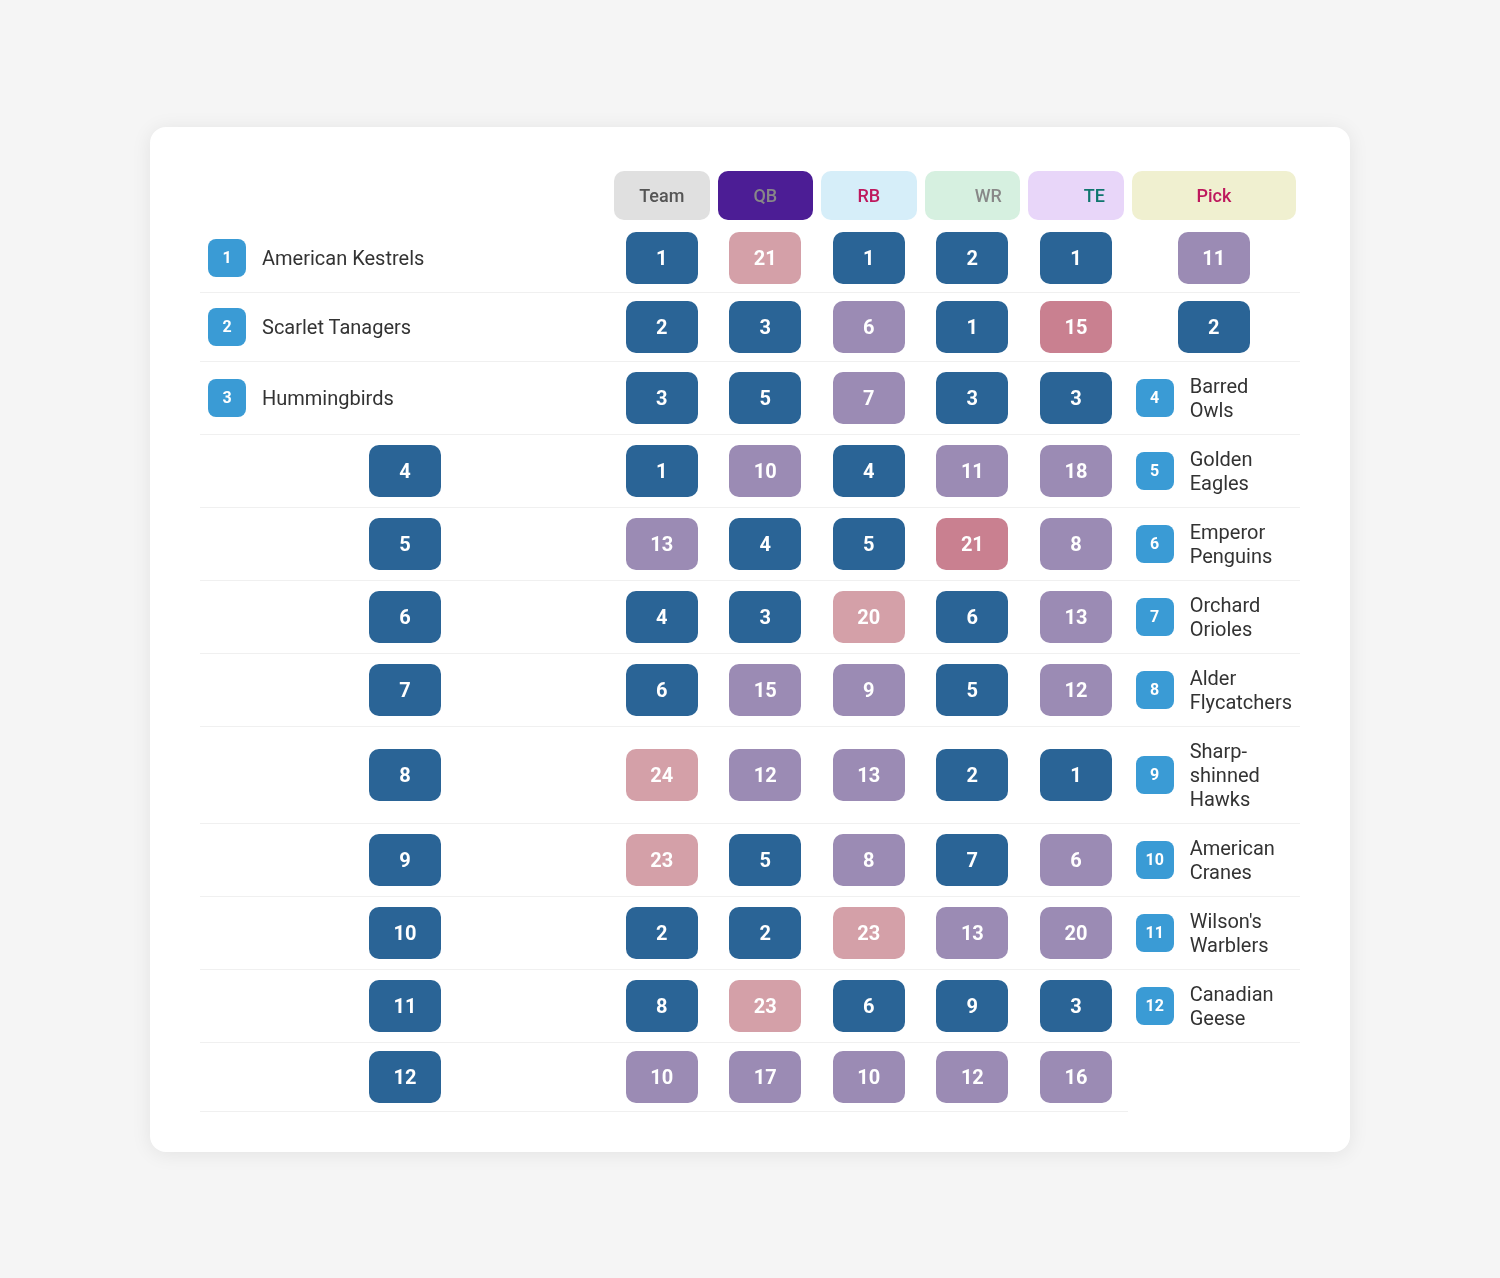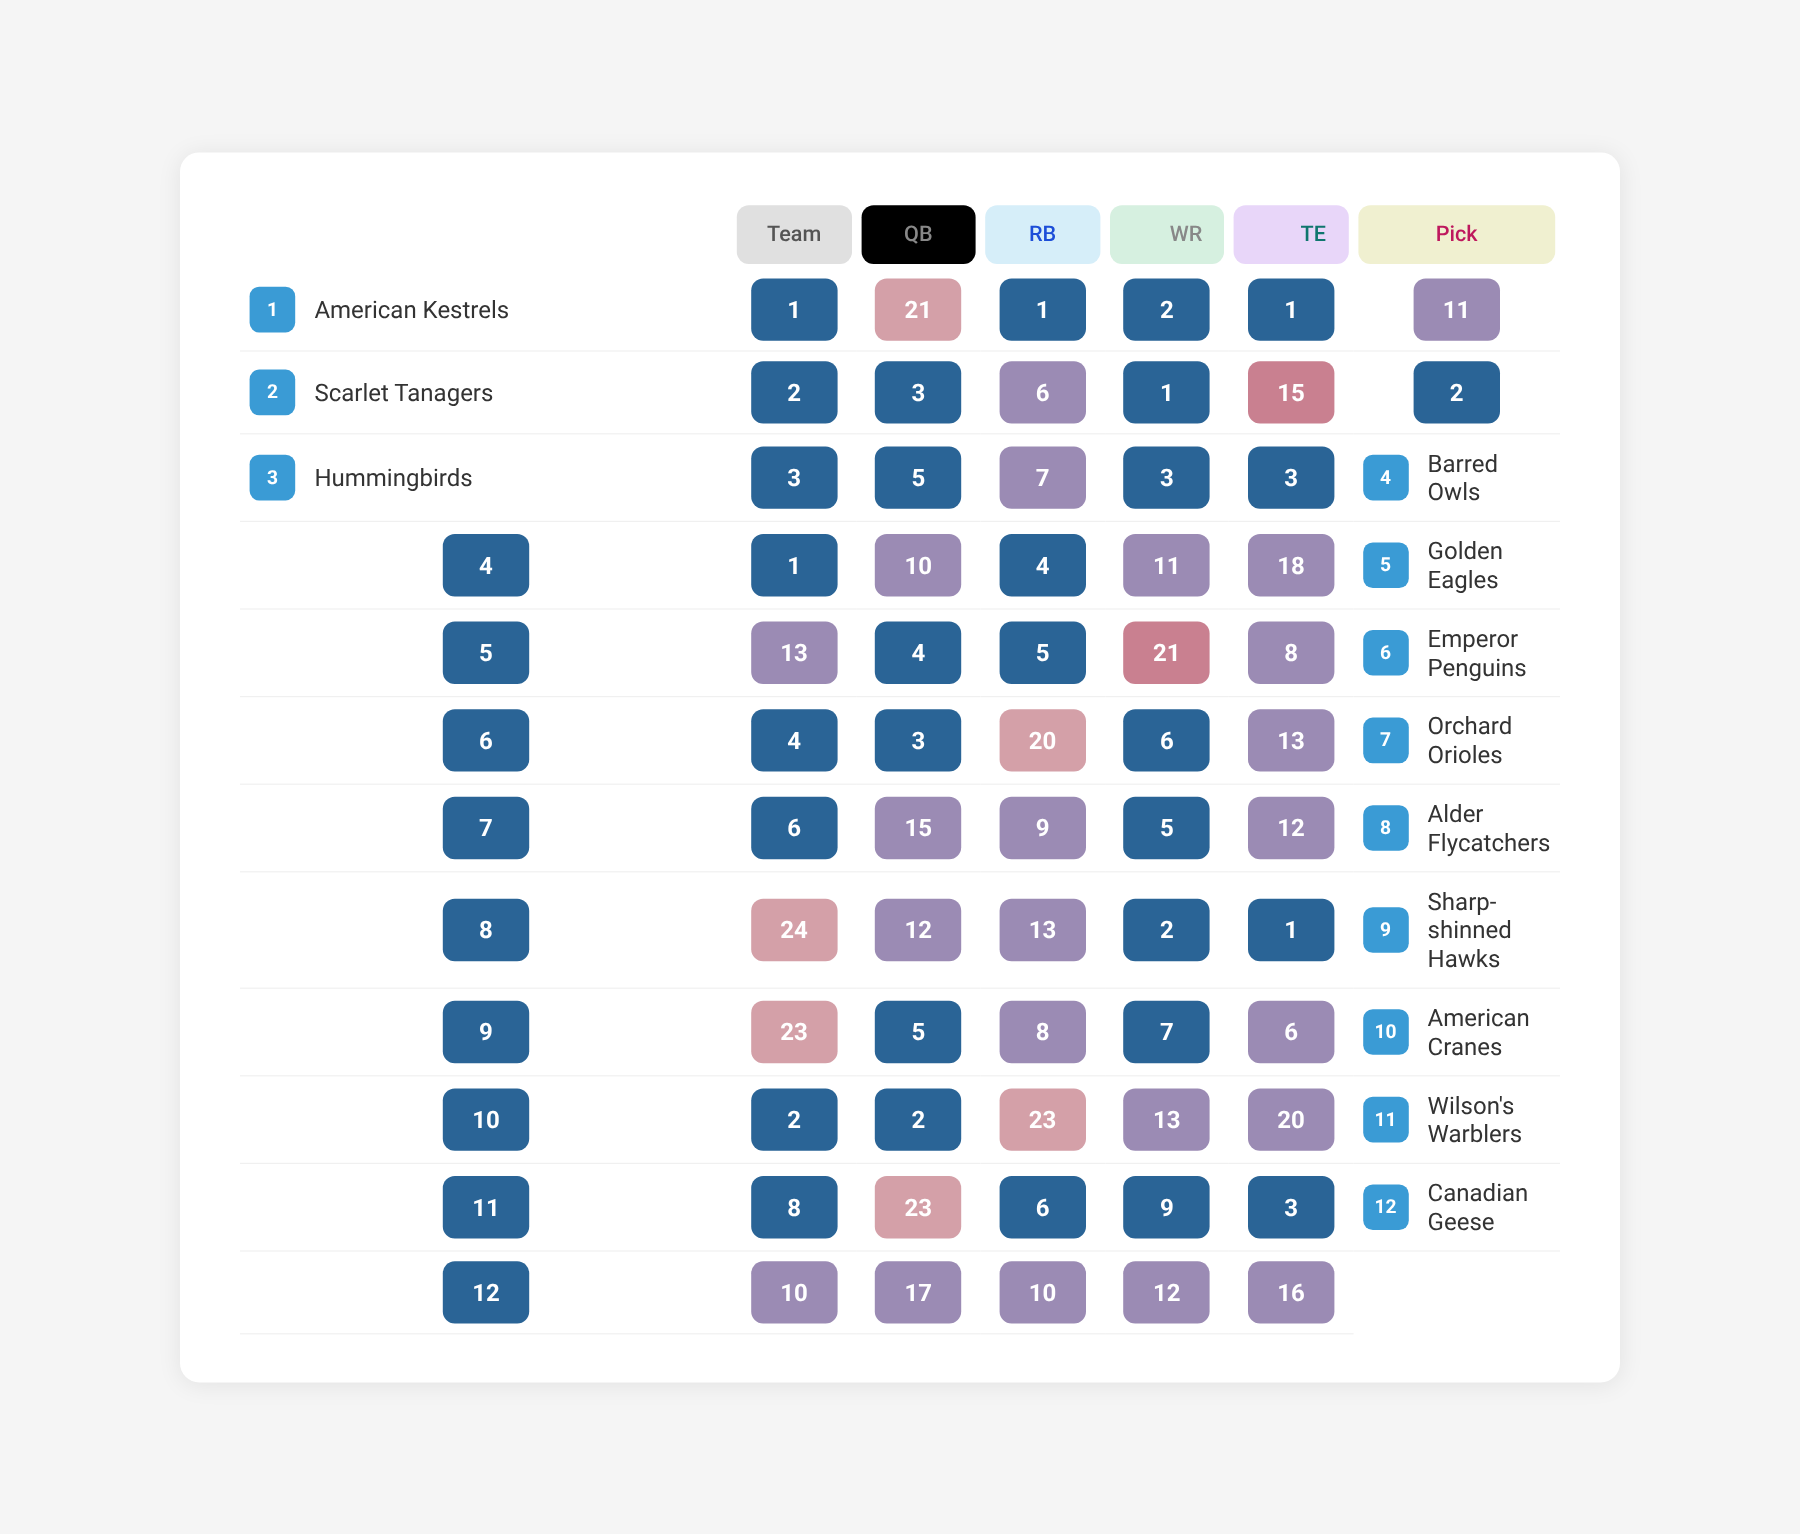--- a/index.html
+++ b/index.html
@@ -30,22 +30,22 @@
       display: flex;
       align-items: center;
       justify-content: center;
       padding: 14px 8px;
       font-size: 18px;
       font-weight: 500;
       border-radius: 10px;
       margin: 4px;
     }
     .header-team { background: #e0e0e0; color: #555; }
-    .header-qb   { background: #000000; color: #888; }
-    .header-rb   { background: #d6eef9; color: #1d4ed8; }
+    .header-qb   { background: #4c1d95; color: #888; }
+    .header-rb   { background: #d6eef9; color: #be185d; }
     .header-wr   { background: #d6f0e0; color: #888; padding-left: 40px; }
     .header-te   { background: #e8d6f9; color: #0f766e; padding-left: 45px; }
     .header-pick { background: #f0f0d0; color: #be185d; }
 
     
     .team-cell {
       display: flex;
       align-items: center;
       gap: 16px;
       padding: 12px 8px;

